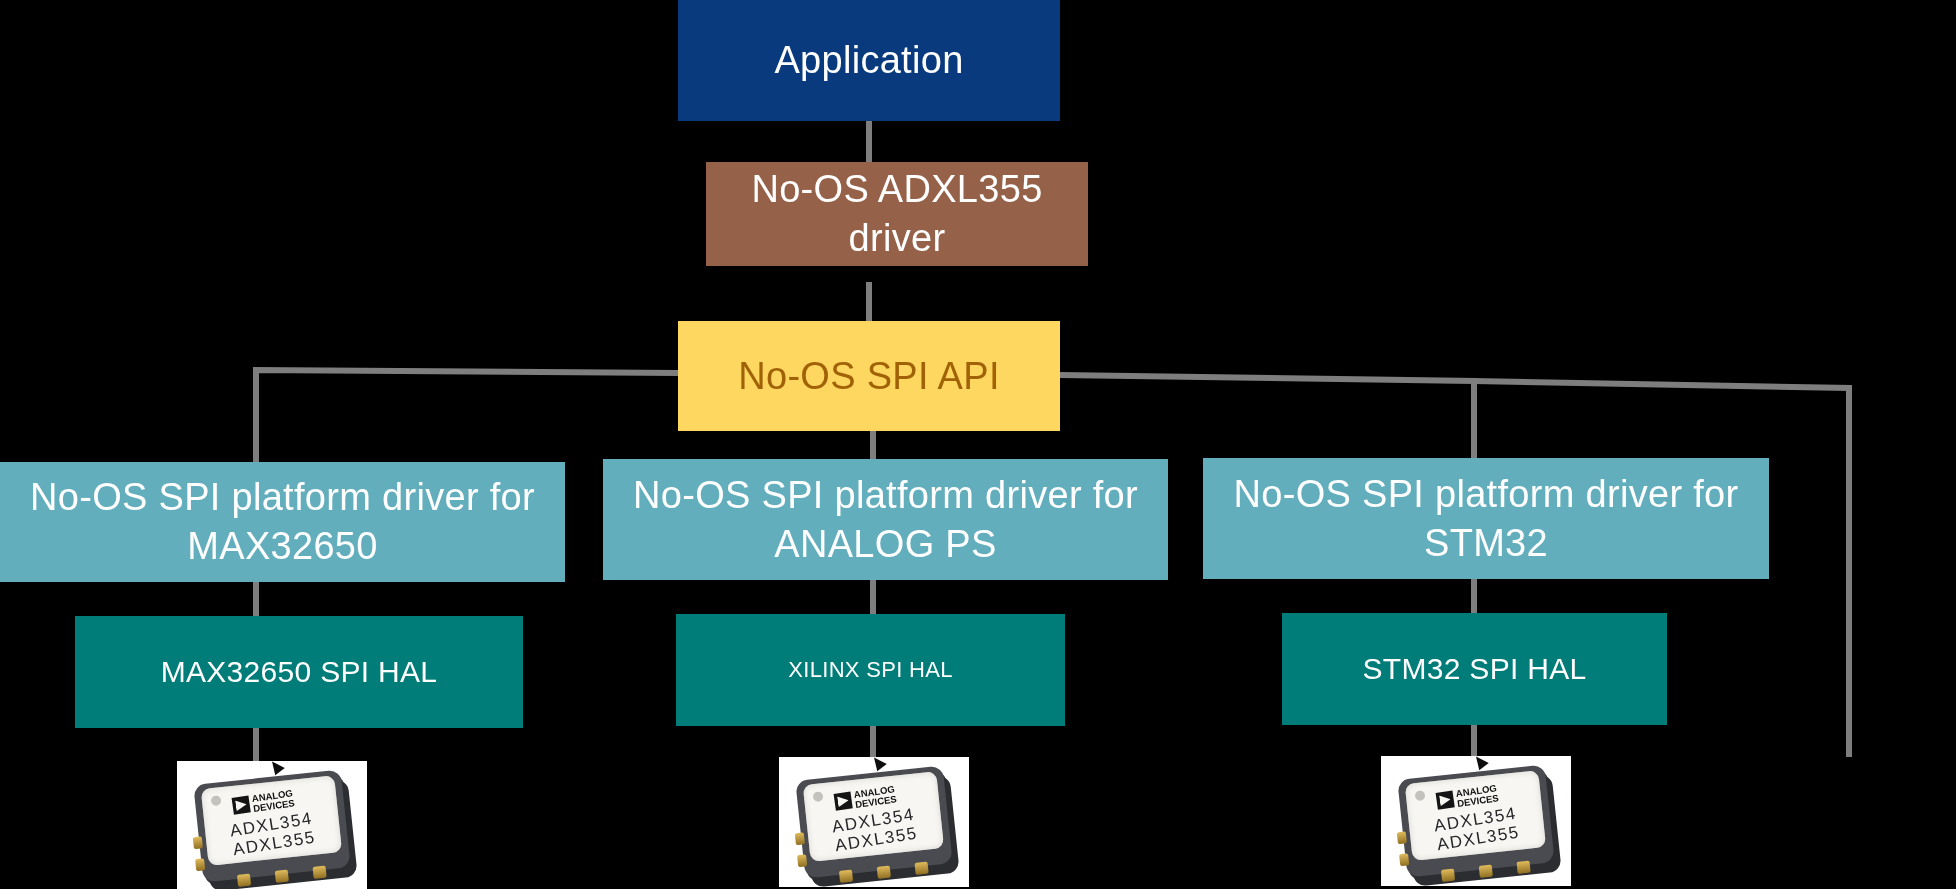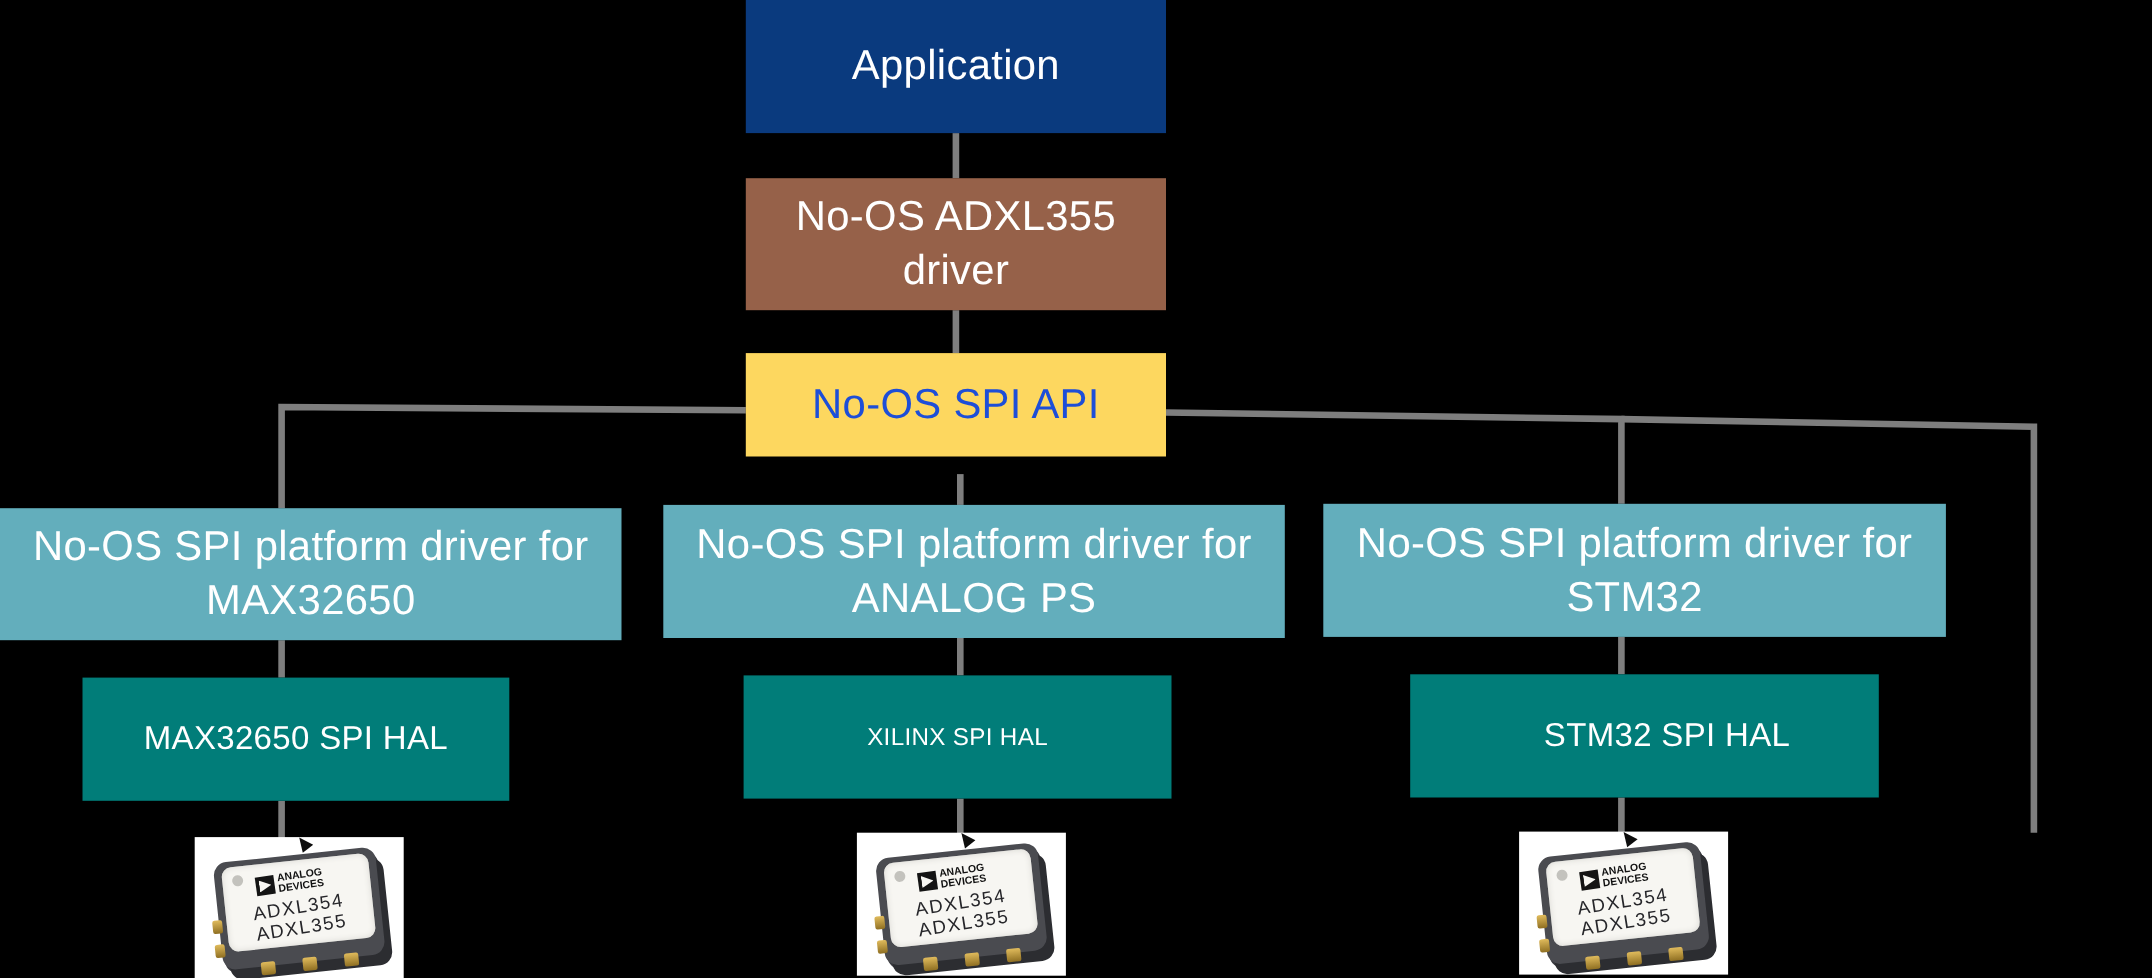--- a/index.html
+++ b/index.html
@@ -6,28 +6,28 @@
   .stage{
     position:relative;width:1956px;height:889px;background:#000;overflow:hidden;
     font-family:"Liberation Sans","DejaVu Sans",sans-serif;
   }
   .node{
     position:absolute;display:flex;flex-direction:column;align-items:center;justify-content:center;
     text-align:center;color:#fff;font-size:38px;line-height:1.28;letter-spacing:.3px;font-weight:400;
   }
   .node .ln{display:block;}
   .n-app{left:678px;top:0;width:382px;height:121px;background:#0a3a7e;}
-  .n-drv{left:678px;top:162px;width:382px;height:120px;background:#966149;}
-  .n-api{left:678px;top:321px;width:382px;height:94px;background:#fdd75f;color:#1d4ed8;}
+  .n-drv{left:706px;top:162px;width:382px;height:104px;background:#966149;}
+  .n-api{left:678px;top:321px;width:382px;height:110px;background:#fdd75f;color:#a16207;}
   .n-pmax{left:0;top:462px;width:565px;height:120px;background:#63aebc;}
   .n-pxil{left:603px;top:459px;width:565px;height:121px;background:#63aebc;}
   .n-pstm{left:1203px;top:458px;width:566px;height:121px;background:#63aebc;}
-  .n-hmax{left:75px;top:616px;width:388px;height:112px;background:#017d79;font-size:30px;}
+  .n-hmax{left:75px;top:616px;width:448px;height:112px;background:#017d79;font-size:30px;}
   .n-hxil{left:676px;top:614px;width:389px;height:112px;background:#017d79;font-size:22px;}
-  .n-hstm{left:1282px;top:613px;width:385px;height:112px;background:#017d79;font-size:30px;padding-left:41px;}
+  .n-hstm{left:1282px;top:613px;width:385px;height:112px;background:#017d79;font-size:30px;}
   svg.wires{position:absolute;left:0;top:0;pointer-events:none;}
 
   
   .chip{position:absolute;width:190px;height:130px;background:#fff;overflow:hidden;}
   .chip-left{left:177px;top:761px;}
   .chip-mid{left:779px;top:757px;}
   .chip-right{left:1381px;top:756px;}
   .pkg{position:absolute;left:21px;top:16px;width:148px;height:98px;background:#4a4b50;
        border-radius:12px;transform:rotate(-6deg);
        box-shadow:6px 10px 0 #2c2d31, 2px 4px 0 #3a3b40;}

